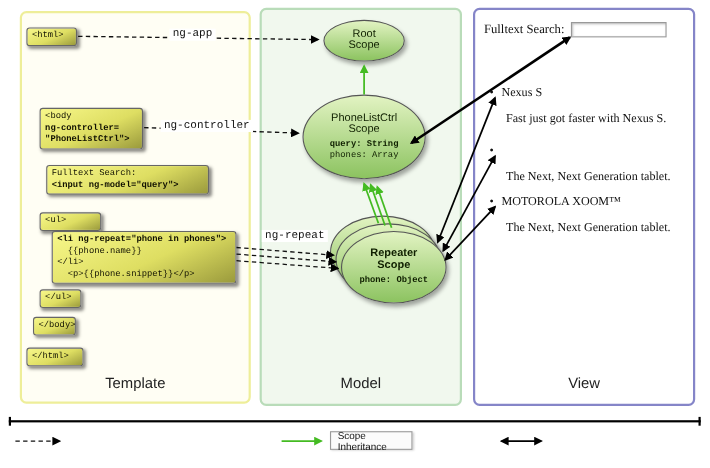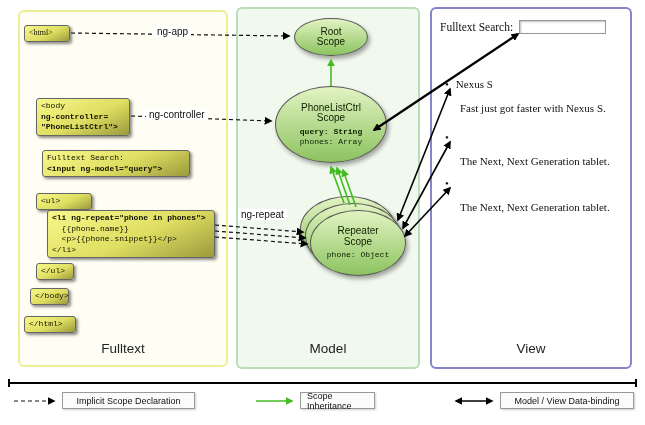--- a/index.html
+++ b/index.html
@@ -18,45 +18,45 @@
   #label-template { left:18px;  width:210px; }
   #label-model    { left:236px; width:184px; }
   #label-view     { left:430px; width:202px;text-align:center; }
 
   
   .code { position:absolute; z-index:2; font-family:"Liberation Mono", monospace; font-size:8px; line-height:10.5px;
           color:#101000; background:linear-gradient(155deg, var(--code-box-top,#f7f78a) 0%, #dede62 55%, var(--code-box-bottom,#9a9a3c) 100%);
           border:1px solid #666; border-radius:3px; padding:2px 4px; box-shadow:2px 2px 3px rgba(0,0,0,.45); }
   .cl { display:block; white-space:pre; }
   .bold { font-weight:bold; }
-  #box-html-open  { left:24px; top:25px;  width:46px;font-family:Liberation Serif, serif; }
+  #box-html-open  { left:24px; top:25px;  width:46px; }
   #box-body       { left:36px; top:98px;  width:94px; }
   #box-fulltext   { left:42px; top:150px; width:148px; }
   #box-ul-open    { left:36px; top:193px; width:56px; }
   #box-li         { left:47px; top:210px; width:168px; }
   #box-ul-close   { left:36px; top:263px; width:38px; }
   #box-body-close { left:30px; top:288px; width:39px; }
   #box-html-close { left:24px; top:316px; width:52px; }
 
   
   .ellipse { position:absolute; z-index:2; border:1px solid #555; border-radius:50%;
              background:linear-gradient(var(--scope-top,#e2f3c2), var(--scope-bottom,#8cc360));
              box-shadow:2px 3px 4px rgba(0,0,0,.35);
              display:flex; flex-direction:column; align-items:center; justify-content:center; text-align:center; }
   .el-name { font-size:10px; line-height:10.5px; color:#102000; }
   .el-prop { font-family:"Liberation Mono", monospace; font-size:8px; line-height:10px; color:#102000; }
   .gap { margin-top:3px; }
   #root-scope { left:294px; top:18px;  width:74px;  height:38px; }
   #plc-scope  { left:275px; top:86px;  width:112px; height:77px; }
   #rep-back1  { left:300px; top:196px; width:96px;  height:66px; z-index:1; }
   #rep-back2  { left:305px; top:203px; width:96px;  height:66px; z-index:1; }
-  #rep-front  { left:310px; top:210px; width:96px;  height:66px; }
-
-  
-  .chip { position:absolute; z-index:6; background:#fff; padding:0 3px; font-size:10px; color:#111; }
+  #rep-front  { left:310px; top:210px; width:96px;  height:66px;font-weight:bold; }
+
+  
+  .chip { position:absolute; z-index:6; background:#fff; padding:0 3px; font-size:10px; color:#111;font-family:Liberation Mono, monospace; }
   #chip-ng-app        { left:154px; top:26px; }
   #chip-ng-controller { left:146px; top:109px; }
   #chip-ng-repeat     { left:238px; top:209px; }
 
   
   .serif { font-family:"Liberation Serif", serif; }
   #view-search-label { position:absolute; left:440px; top:21px; font-size:11.5px; z-index:2; }
   #view-input { position:absolute; left:519px; top:20px; width:87px; height:14px; z-index:2;
                 border:1px solid #999; background:#fff; box-shadow:inset 1px 1px 2px rgba(0,0,0,.25); }
   .v-item  { position:absolute; left:445px; width:182px; font-size:11px; z-index:2; }
@@ -87,21 +87,21 @@
 </style>
 </head>
 <body>
 
 <div class="canvas">
 
   <div class="col col-template"></div>
   <div class="col col-model"></div>
   <div class="col col-view"></div>
 
-  <div class="col-label" id="label-template">Fulltext</div>
+  <div class="col-label" id="label-template">Template</div>
   <div class="col-label" id="label-model">Model</div>
   <div class="col-label" id="label-view">View</div>
 
   <div class="code" id="box-html-open">
     <span class="cl">&lt;html&gt;</span>
   </div>
   <div class="code" id="box-body">
     <span class="cl">&lt;body</span>
     <span class="cl bold">ng-controller=</span>
     <span class="cl bold">"PhoneListCtrl"&gt;</span>
@@ -109,22 +109,22 @@
   <div class="code" id="box-fulltext">
     <span class="cl">Fulltext Search:</span>
     <span class="cl bold">&lt;input ng-model="query"&gt;</span>
   </div>
   <div class="code" id="box-ul-open">
     <span class="cl">&lt;ul&gt;</span>
   </div>
   <div class="code" id="box-li">
     <span class="cl bold">&lt;li ng-repeat="phone in phones"&gt;</span>
     <span class="cl">  {{phone.name}}</span>
+    <span class="cl">&lt;/li&gt;</span>
     <span class="cl">  &lt;p&gt;{{phone.snippet}}&lt;/p&gt;</span>
-    <span class="cl">&lt;/li&gt;</span>
   </div>
   <div class="code" id="box-ul-close">
     <span class="cl">&lt;/ul&gt;</span>
   </div>
   <div class="code" id="box-body-close">
     <span class="cl">&lt;/body&gt;</span>
   </div>
   <div class="code" id="box-html-close">
     <span class="cl">&lt;/html&gt;</span>
   </div>
@@ -159,20 +159,21 @@
   </div>
   <div class="v-item serif" id="v-item-1">
     <div class="v-title">
       <span class="v-bullet">•</span>
     </div>
     <div class="v-desc">The Next, Next Generation tablet.</div>
   </div>
   <div class="v-item serif" id="v-item-2">
     <div class="v-title">
       <span class="v-bullet">•</span>
+      <span>MOTOROLA XOOM™</span>
     </div>
     <div class="v-desc">The Next, Next Generation tablet.</div>
   </div>
 
   <svg class="overlay" viewBox="0 0 645 425" xmlns="http://www.w3.org/2000/svg">
     <defs>
       <marker id="mB" viewBox="0 0 10 10" refX="8" refY="5" markerWidth="8" markerHeight="8" orient="auto-start-reverse" markerUnits="userSpaceOnUse">
         <path d="M0,0 L10,5 L0,10 z" class="mblack"></path>
       </marker>
       <marker id="mG" viewBox="0 0 10 10" refX="8" refY="5" markerWidth="8" markerHeight="8" orient="auto-start-reverse" markerUnits="userSpaceOnUse">
@@ -202,17 +203,15 @@
   </svg>
 
   <div class="chip" id="chip-ng-app">ng-app</div>
   <div class="chip" id="chip-ng-controller">ng-controller</div>
   <div class="chip" id="chip-ng-repeat">ng-repeat</div>
 
   <div class="separator"></div>
   <div class="tick" id="tick-l"></div>
   <div class="tick" id="tick-r"></div>
 
-  <div class="legend-box" id="legend-box-0">Implicit Scope Declaration</div>
   <div class="legend-box" id="legend-box-1">Scope Inheritance</div>
-  <div class="legend-box" id="legend-box-2">Model / View Data-binding</div>
 
 </div>
 
 </body></html>

